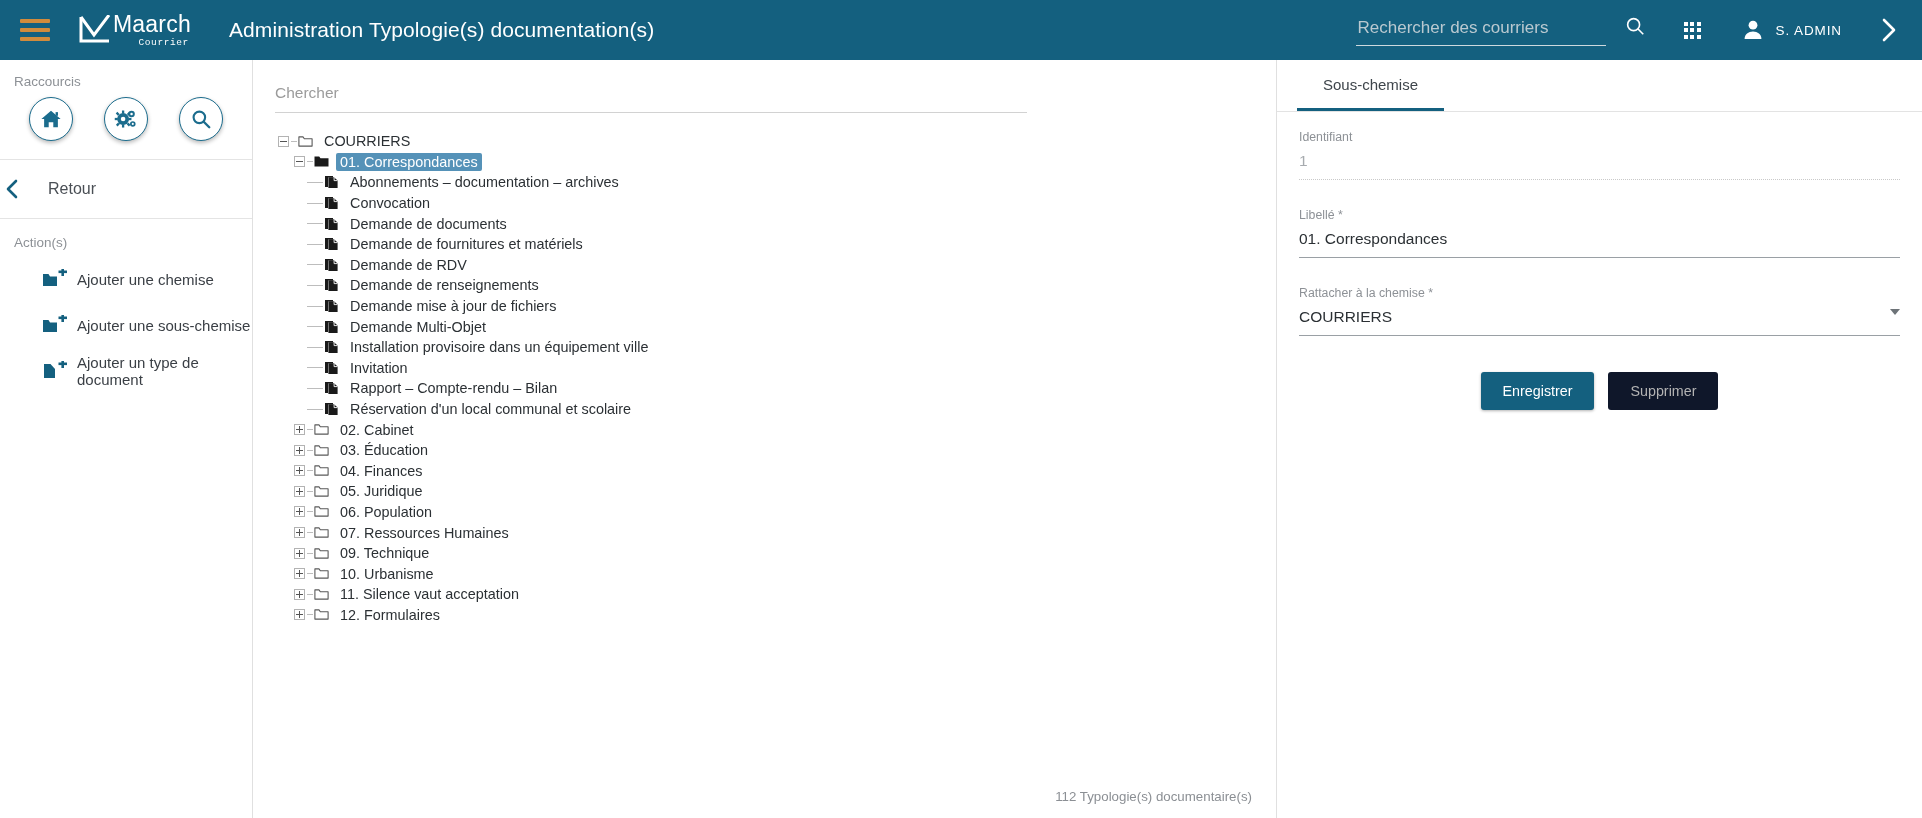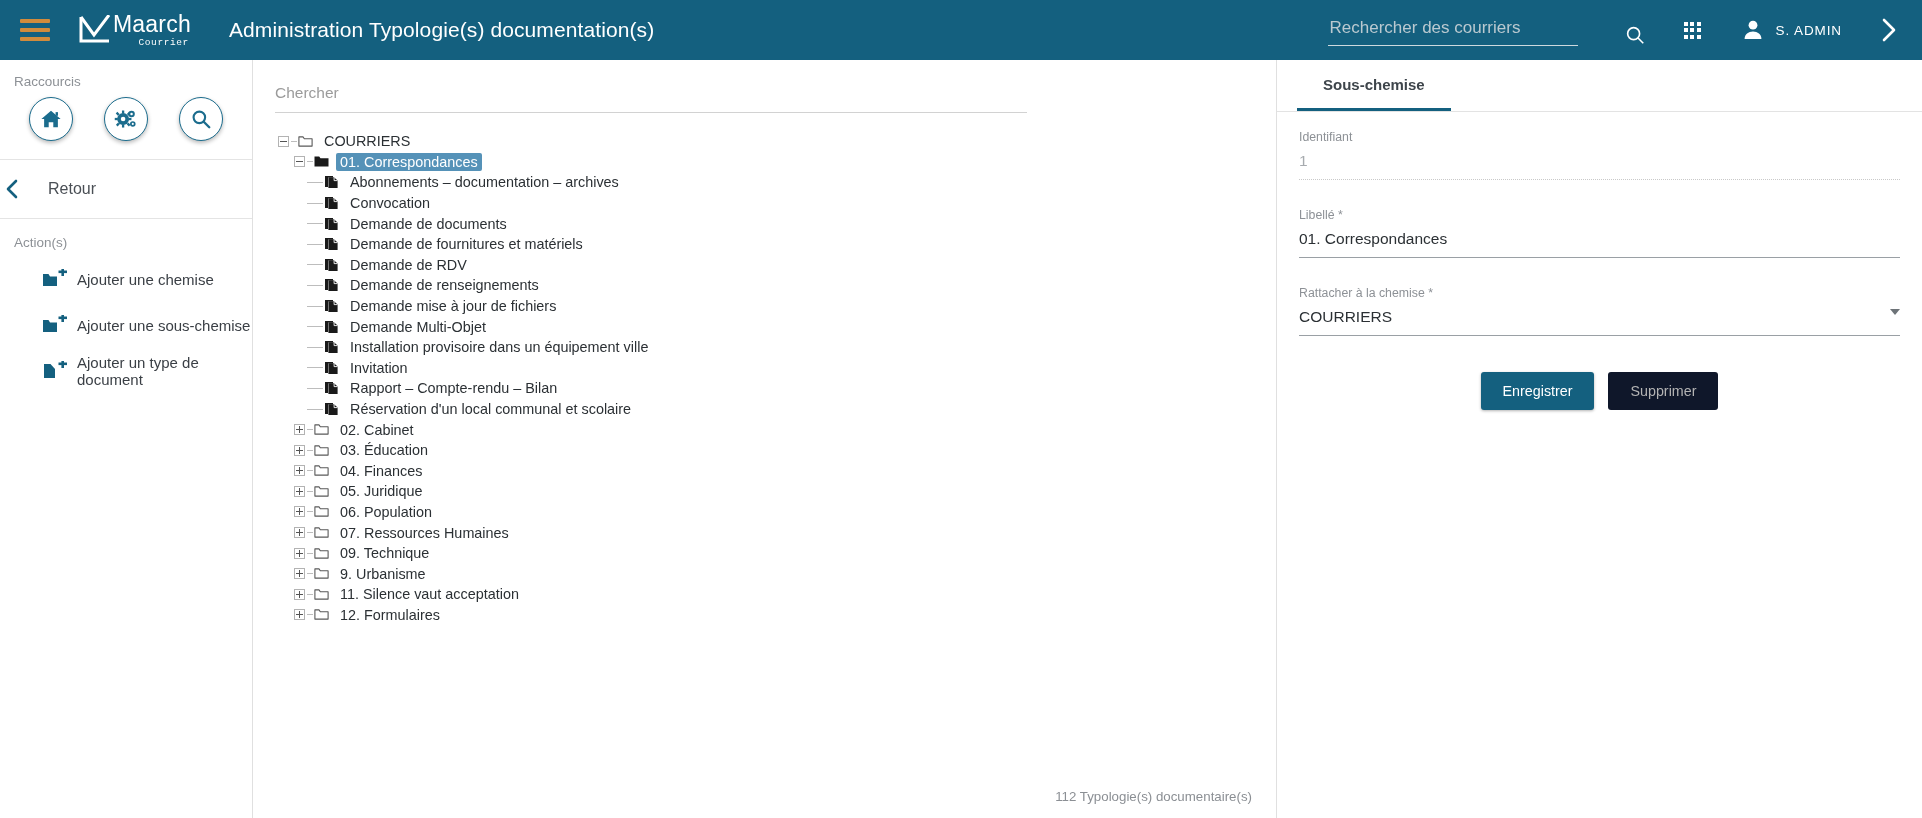--- a/index.html
+++ b/index.html
@@ -20,21 +20,21 @@
   }
   .burger { width: 30px; margin-left: 20px; cursor: pointer; display: flex; flex-direction: column; gap: 5px; }
   .burger i { display: block; height: 4px; background: #d18b3c; border-radius: 1px; }
   .logo { display: flex; align-items: flex-end; margin-left: 28px; color: #fff; }
   .logo-mark { width: 34px; height: 32px; position: relative; }
   .logo-text { margin-left: 1px; display: flex; flex-direction: column; align-items: flex-end; line-height: 1; }
   .logo-name { font-size: 23px; letter-spacing: .2px; }
   .logo-sub { font-size: 9.5px; letter-spacing: .6px; margin-top: 2px; margin-right: 2px; font-family: Liberation Mono, monospace; }
   .app-title { color: #fff; font-size: 21px; margin-left: 38px; letter-spacing: .1px; }
   .header-right { margin-left: auto; display: flex; align-items: center; padding-right: 22px; }
-  .search-wrap { position: relative; display: flex; align-items: flex-end; gap: 28px; }
+  .search-wrap { position: relative; display: flex; align-items: flex-start; }
   .search-input {
     width: 250px; background: transparent; border: none;
     border-bottom: 1px solid #cdd9de; color: #fff;
     font-size: 17px; font-family: inherit; padding: 3px 2px 7px 2px; outline: none;
   }
   .search-input::placeholder { color: #bac9d0; }
   .search-btn { background: none; border: none; cursor: pointer; padding: 0 0 0 18px; display: flex; align-items: center; }
   .grid-icon { display: grid; grid-template-columns: repeat(3, 4px); grid-template-rows: repeat(3, 4px); gap: 2.5px; margin-left: 38px; cursor: pointer; }
   .grid-icon span { background: #fff; display: block; width: 4px; height: 4px; }
   .user-box { display: flex; align-items: center; margin-left: 40px; cursor: pointer; }
@@ -86,21 +86,21 @@
   .tlabel { font-size: 14.4px; color: #2b3034; cursor: pointer; padding: 1px 4px; border-radius: 2px; }
   .tnode.selected .tlabel { background: #5592b8; color: #fff; }
   .tree-count { text-align: right; color: #8b8f94; font-size: 13.3px; padding: 6px 24px 14px 0; }
   .vline { width: 16px; min-width: 16px; position: relative; }
   .vline::before { content: ""; position: absolute; left: 8px; top: 0; bottom: 0; width: 1px; background: #bdbdbd; }
   .vline.last::before { bottom: 50%; }
 
   
   .right { width: 645px; min-width: 645px; background: #fff; display: flex; flex-direction: column; }
   .tabs { display: flex; border-bottom: 1px solid #e3e3e3; padding-left: 20px; }
-  .tab { padding: 16px 26px 15px 26px; font-size: 15px; color: #5c6166; border-bottom: 3px solid transparent; cursor: pointer; font-weight: bold; }
+  .tab { padding: 16px 26px 15px 26px; font-size: 15px; color: #5c6166; border-bottom: 3px solid transparent; cursor: pointer; }
   .tab.active { color: #3e454b; border-bottom-color: #14607f; }
   .form { padding: 18px 22px 0 22px; }
   .field { margin-bottom: 28px; }
   .flabel { font-size: 12.3px; color: #8d9196; margin-bottom: 8px; }
   .fvalue { font-size: 15.5px; color: #2b3034; padding-bottom: 9px; }
   .fvalue.readonly { color: #a7abaf; border-bottom: 1px dotted #c9c9c9; }
   .fline { border-bottom: 1px solid #9aa0a5; }
   .fselect { display: flex; align-items: center; justify-content: space-between; }
   .caret { width: 0; height: 0; border-left: 5px solid transparent; border-right: 5px solid transparent; border-top: 6px solid #6d7378; margin-bottom: 10px; cursor: pointer; }
   .btn-row { display: flex; justify-content: center; gap: 14px; margin-top: 36px; }
@@ -540,21 +540,21 @@
               <div class="vline"></div>
               <div class="tog">
                 <div class="tog-box plus"></div>
               </div>
               <div class="tline"></div>
               <div class="ticon">
                 <svg width="15" height="13" viewBox="0 0 15 13">
                   <path d="M0.9 1.9 L5 1.9 L6.3 3.7 L14.1 3.7 L14.1 11.1 L0.9 11.1 Z" fill="none" stroke="#5a5a5a" stroke-width="1.1" stroke-linejoin="round"></path>
                 </svg>
               </div>
-              <div class="tlabel">9. Urbanisme</div>
+              <div class="tlabel">10. Urbanisme</div>
             </div>
             <div class="tnode">
               <div class="vline"></div>
               <div class="tog">
                 <div class="tog-box plus"></div>
               </div>
               <div class="tline"></div>
               <div class="ticon">
                 <svg width="15" height="13" viewBox="0 0 15 13">
                   <path d="M0.9 1.9 L5 1.9 L6.3 3.7 L14.1 3.7 L14.1 11.1 L0.9 11.1 Z" fill="none" stroke="#5a5a5a" stroke-width="1.1" stroke-linejoin="round"></path>

